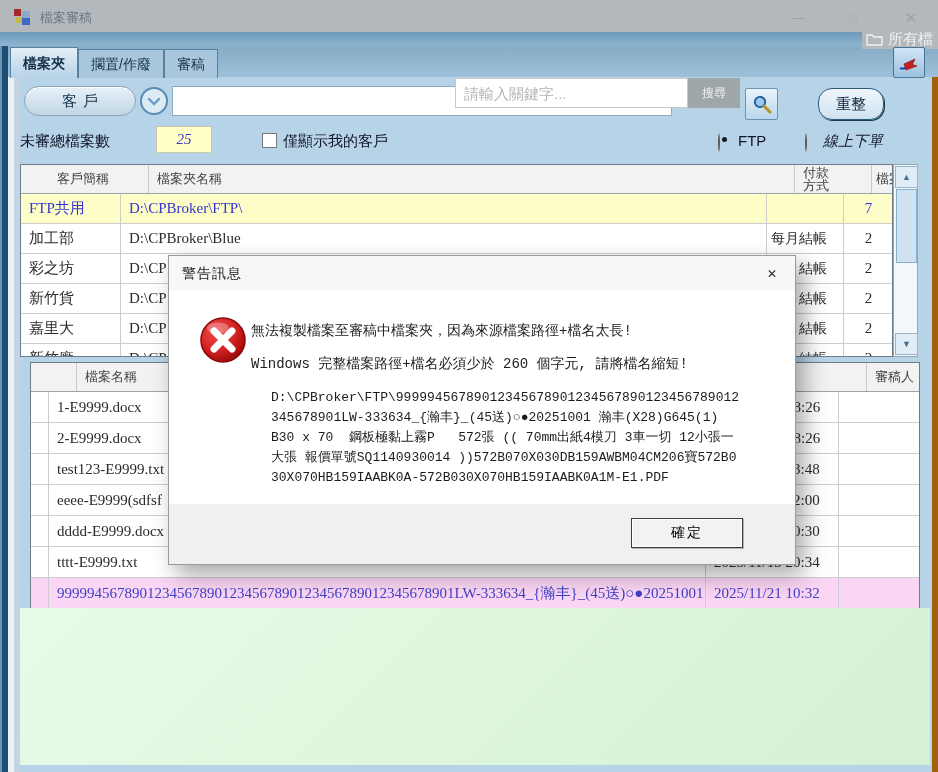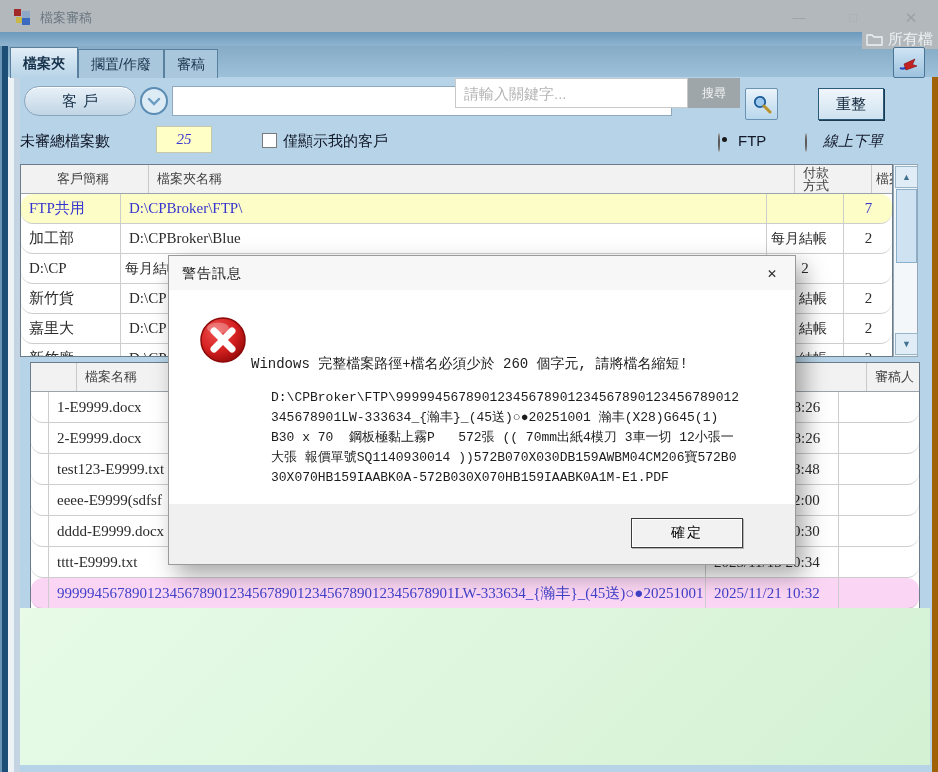--- a/index.html
+++ b/index.html
@@ -29,41 +29,41 @@
   .circlebtn{left:140px;top:87px;width:28px;height:28px;border-radius:50%;border:2px solid #5a8cb4;
         background:#ddebf5;box-sizing:border-box;display:flex;align-items:center;justify-content:center;}
   .maininput{left:172px;top:86px;width:500px;height:30px;border:1px solid #8fa9bf;background:#fff;box-sizing:border-box;}
   .kwinput{left:455px;top:78px;width:233px;height:30px;border:1px solid #c9c9c9;background:#fff;box-sizing:border-box;
         font-size:15px;padding:0 8px;color:#333;font-family:"Liberation Sans",sans-serif;}
   .kwinput::placeholder{color:#b5b5b5;}
   .searchlbl{left:688px;top:78px;width:52px;height:30px;background:#9fa6aa;color:#f2f2f2;font-size:12px;
         display:flex;align-items:center;justify-content:center;}
   .magbtn{left:745px;top:88px;width:31px;height:30px;border:1px solid #6a92b2;border-radius:2px;
         background:linear-gradient(#eaf3fa,#b9d7ec);display:flex;align-items:center;justify-content:center;}
-  .refreshbtn{left:818px;top:88px;width:64px;height:30px;border:1px solid #2c5a7a;border-radius:0;
+  .refreshbtn{left:818px;top:88px;width:64px;height:30px;border:1px solid #2c5a7a;border-radius:14px;
         background:linear-gradient(#f0f6fb,#cfe2f0);color:#0f2438;font-size:15px;
         display:flex;align-items:center;justify-content:center;box-shadow:1px 1px 0 #1a3a52;}
   .exitbtn{left:893px;top:47px;width:30px;height:29px;border:1px solid #4a7496;border-radius:2px;
         background:linear-gradient(#cfe4f4,#9cc2de);display:flex;align-items:center;justify-content:center;}
   
   .flabel{font-size:15px;color:#101828;}
   .countbox{left:156px;top:126px;width:56px;height:27px;background:#ffffc6;border:1px solid #c9c9a9;box-sizing:border-box;
         color:#3a3ad0;font-size:15px;font-style:italic;font-family:"Liberation Serif",serif;
         display:flex;align-items:center;justify-content:center;}
   .cbox{left:262px;top:133px;width:13px;height:13px;border:1px solid #7a7a7a;background:#fff;}
   .radio{width:13px;height:13px;border:1px solid #5a5a5a;border-radius:50%;background:#fff;position:relative;}
   .radio.on::after{content:"";position:absolute;left:3px;top:3px;width:5px;height:5px;border-radius:50%;background:#1a1a1a;}
   
   .tbl{background:#fff;border:1px solid #6c7c8a;box-sizing:border-box;overflow:hidden;}
   .hrow,.drow{display:grid;}
   .t1 .hrow,.t1 .drow{grid-template-columns:100px 646px 77px 50px;}
   .t2 .hrow,.t2 .drow{grid-template-columns:18px 657px 133px 82px;}
   .hrow{background:#f2f2f2;border-bottom:1px solid #9aa4ac;height:28px;padding-left:28px;}
   .hc{border-right:1px solid #c9c9c9;font-size:13px;color:#404040;display:flex;align-items:center;padding-left:8px;box-sizing:border-box;overflow:hidden;}
-  .drow{height:30px;border-bottom:1px solid #cdcdcd;box-sizing:border-box;background:#fff;border-radius:12px;}
+  .drow{height:30px;border-bottom:1px solid #cdcdcd;box-sizing:border-box;background:#fff;}
   .dc{border-right:1px solid #cdcdcd;font-size:15px;color:#2b2b2b;display:flex;align-items:center;
       padding-left:8px;box-sizing:border-box;overflow:hidden;white-space:nowrap;
       font-family:"Liberation Serif","DejaVu Serif",serif;}
   .dc.center{justify-content:center;padding-left:0;}
   .dc.pay{font-family:"Liberation Sans",sans-serif;font-size:14px;padding-left:4px;}
   .rowhl{background:#fdfdc8;}
   .rowhl .dc{color:#3535cf;}
   .rowpink{background:#fbd6f4;border-bottom:1px solid #d9aed3;}
   .rowpink .dc{color:#4040c8;}
   .wrapnarrow{display:inline-block;width:30px;line-height:13px;}
@@ -192,20 +192,21 @@
       <div class="dc pay"></div>
       <div class="dc center">7</div>
     </div>
     <div class="drow">
       <div class="dc">加工部</div>
       <div class="dc">D:\CPBroker\Blue</div>
       <div class="dc pay">每月結帳</div>
       <div class="dc center">2</div>
     </div>
     <div class="drow">
+      <div class="dc">彩之坊</div>
       <div class="dc">D:\CP</div>
       <div class="dc pay">每月結帳</div>
       <div class="dc center">2</div>
     </div>
     <div class="drow">
       <div class="dc">新竹貨</div>
       <div class="dc">D:\CP</div>
       <div class="dc pay">每月結帳</div>
       <div class="dc center">2</div>
     </div>
@@ -305,20 +306,21 @@
             <stop offset="60%" stop-color="#d42020"></stop>
             <stop offset="100%" stop-color="#9a0a0a"></stop>
           </radialGradient>
         </defs>
         <circle cx="24" cy="24" r="22" fill="url(#rg)" stroke="#8a0808" stroke-width="1.5"></circle>
         <ellipse cx="19" cy="12" rx="11" ry="5.5" fill="#ffffff" opacity="0.28"></ellipse>
         <line x1="15" y1="15" x2="33" y2="33" stroke="#ffffff" stroke-width="7" stroke-linecap="round"></line>
         <line x1="33" y1="15" x2="15" y2="33" stroke="#ffffff" stroke-width="7" stroke-linecap="round"></line>
       </svg>
     </div>
+    <div class="dmsg" style="top:66px;">無法複製檔案至審稿中檔案夾，因為來源檔案路徑+檔名太長!</div>
     <div class="dmsg" style="top:99px;">Windows 完整檔案路徑+檔名必須少於 260 個字元, 請將檔名縮短!</div>
     <div class="dpath">D:\CPBroker\FTP\99999456789012345678901234567890123456789012345678901LW-333634_{瀚丰}_(45送)○●20251001 瀚丰(X28)G645(1)  B30 x 70  鋼板極黏上霧P   572張 (( 70mm出紙4模刀 3車一切 12小張一大張 報價單號SQ1140930014 ))572B070X030DB159AWBM04CM206寶572B030X070HB159IAABK0A-572B030X070HB159IAABK0A1M-E1.PDF</div>
     <div class="dfooter">
       <div class="okbtn">
           <span>確定</span>
         </div>
     </div>
   </div>
 
 </div>

